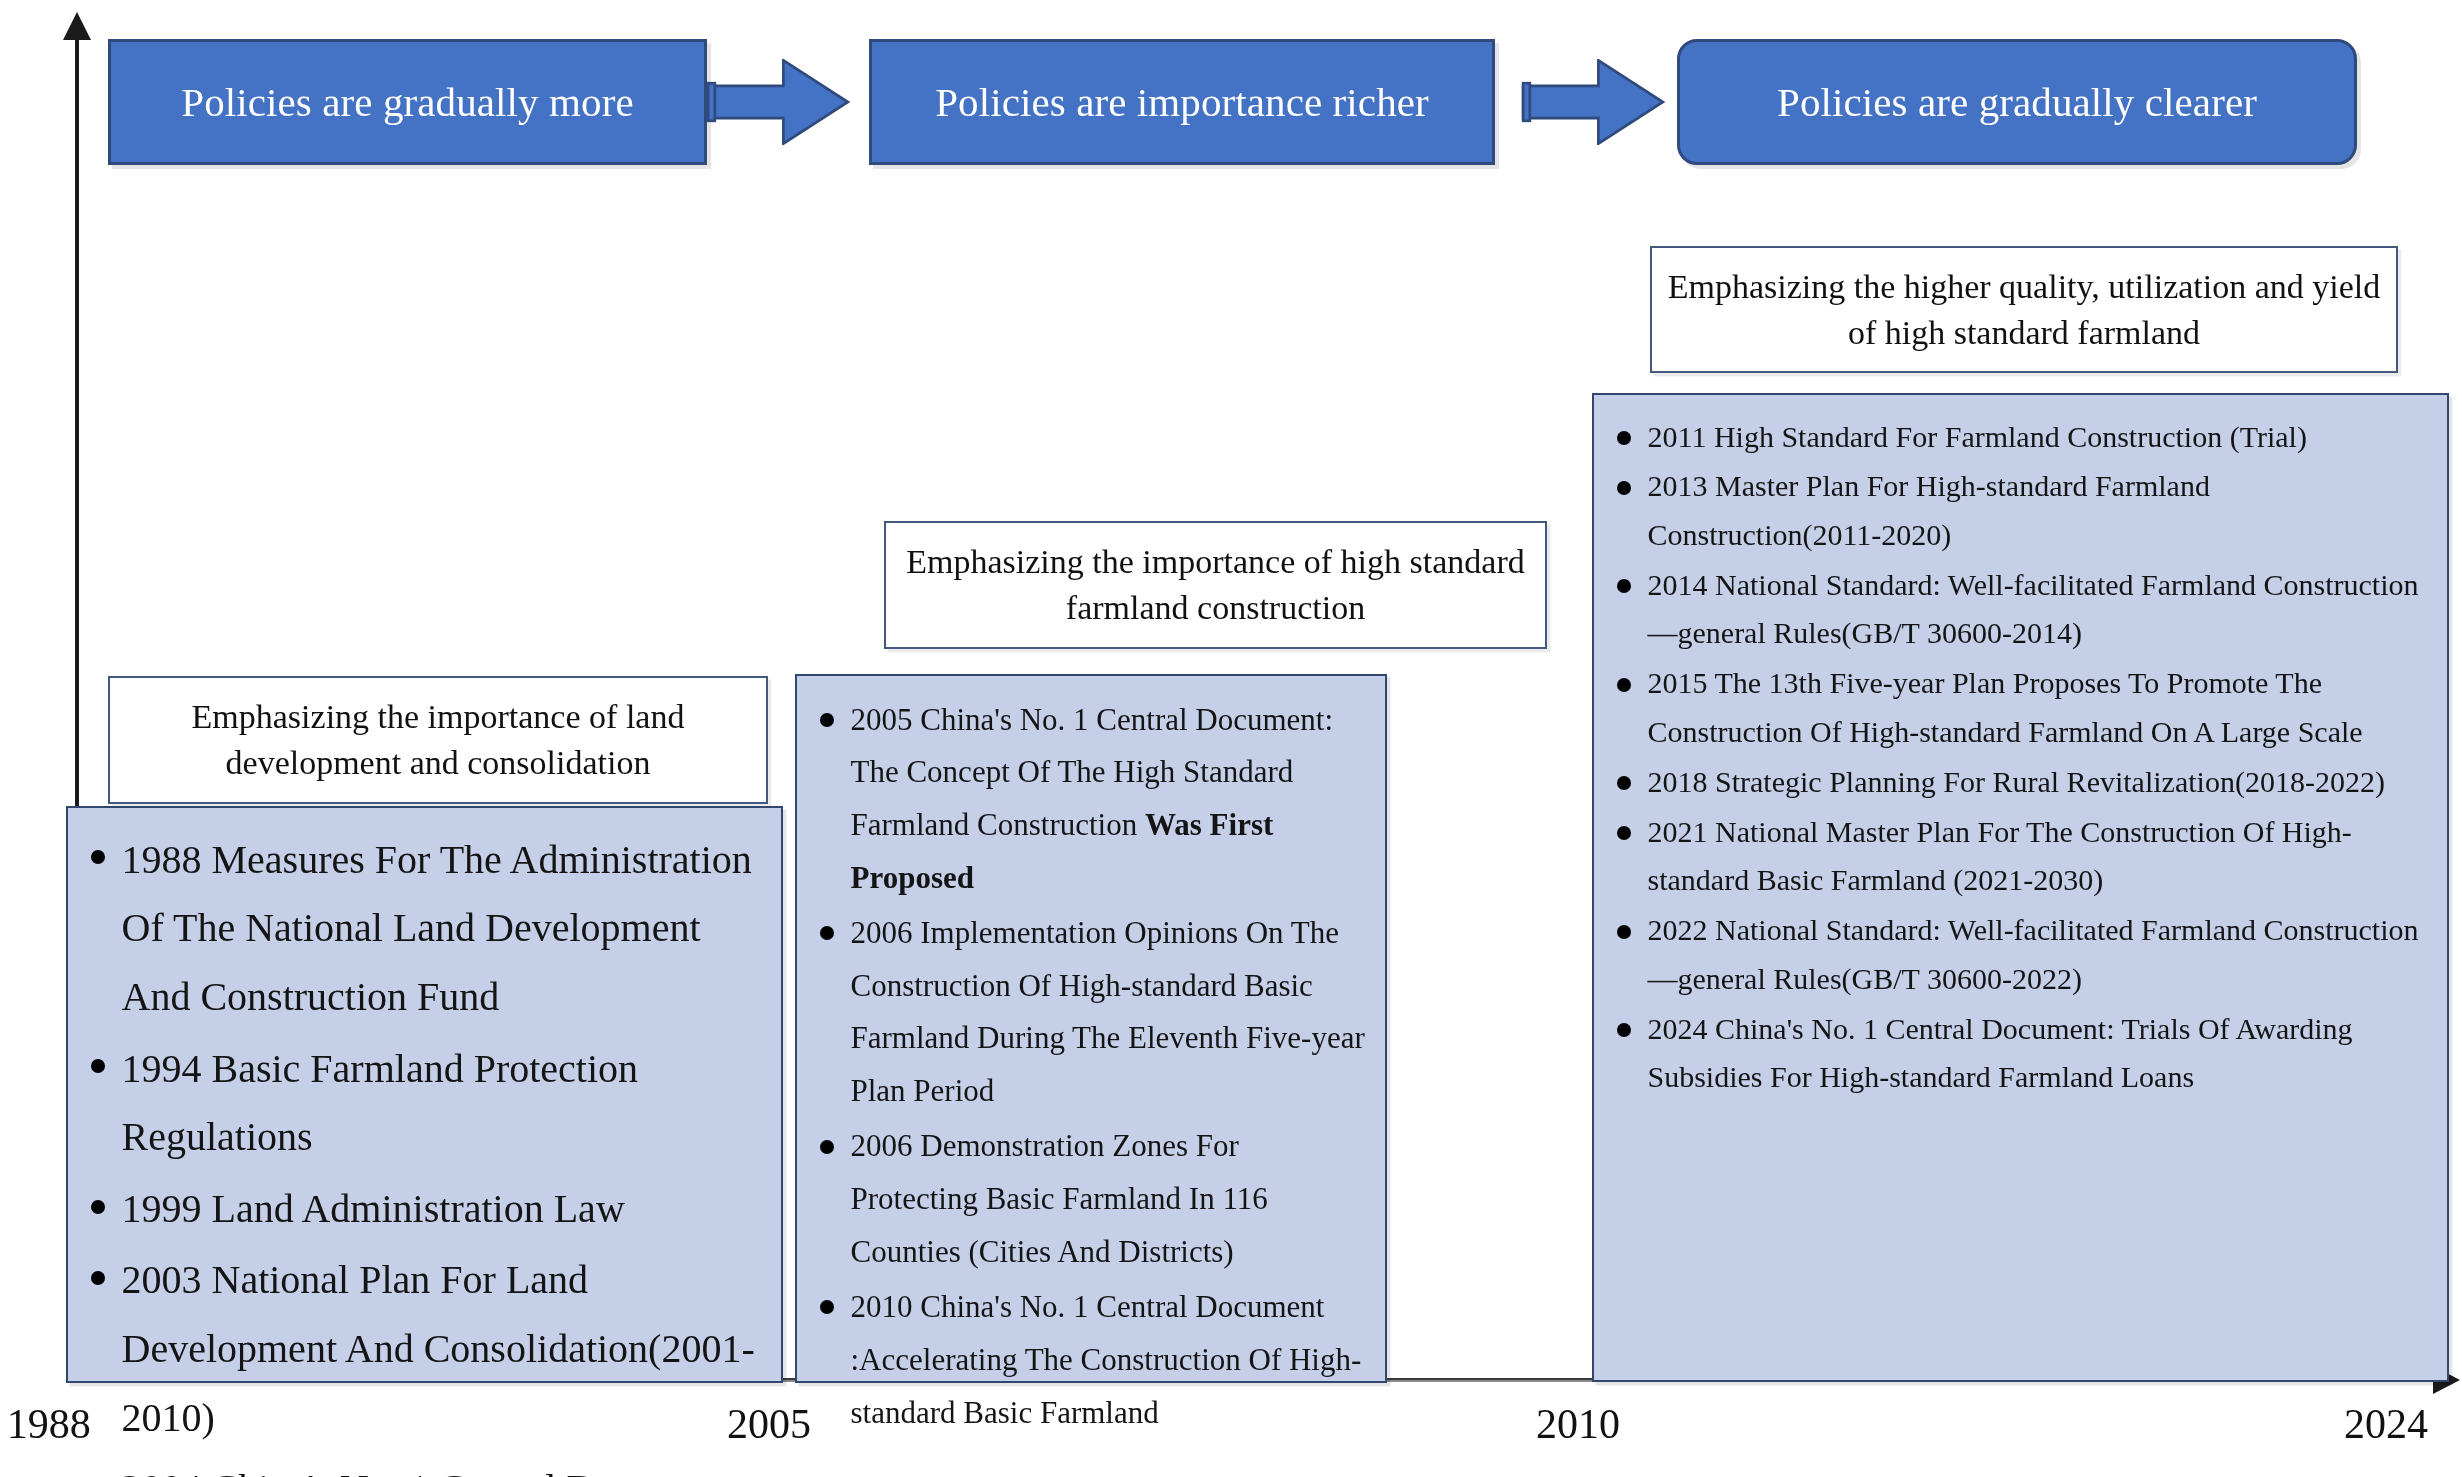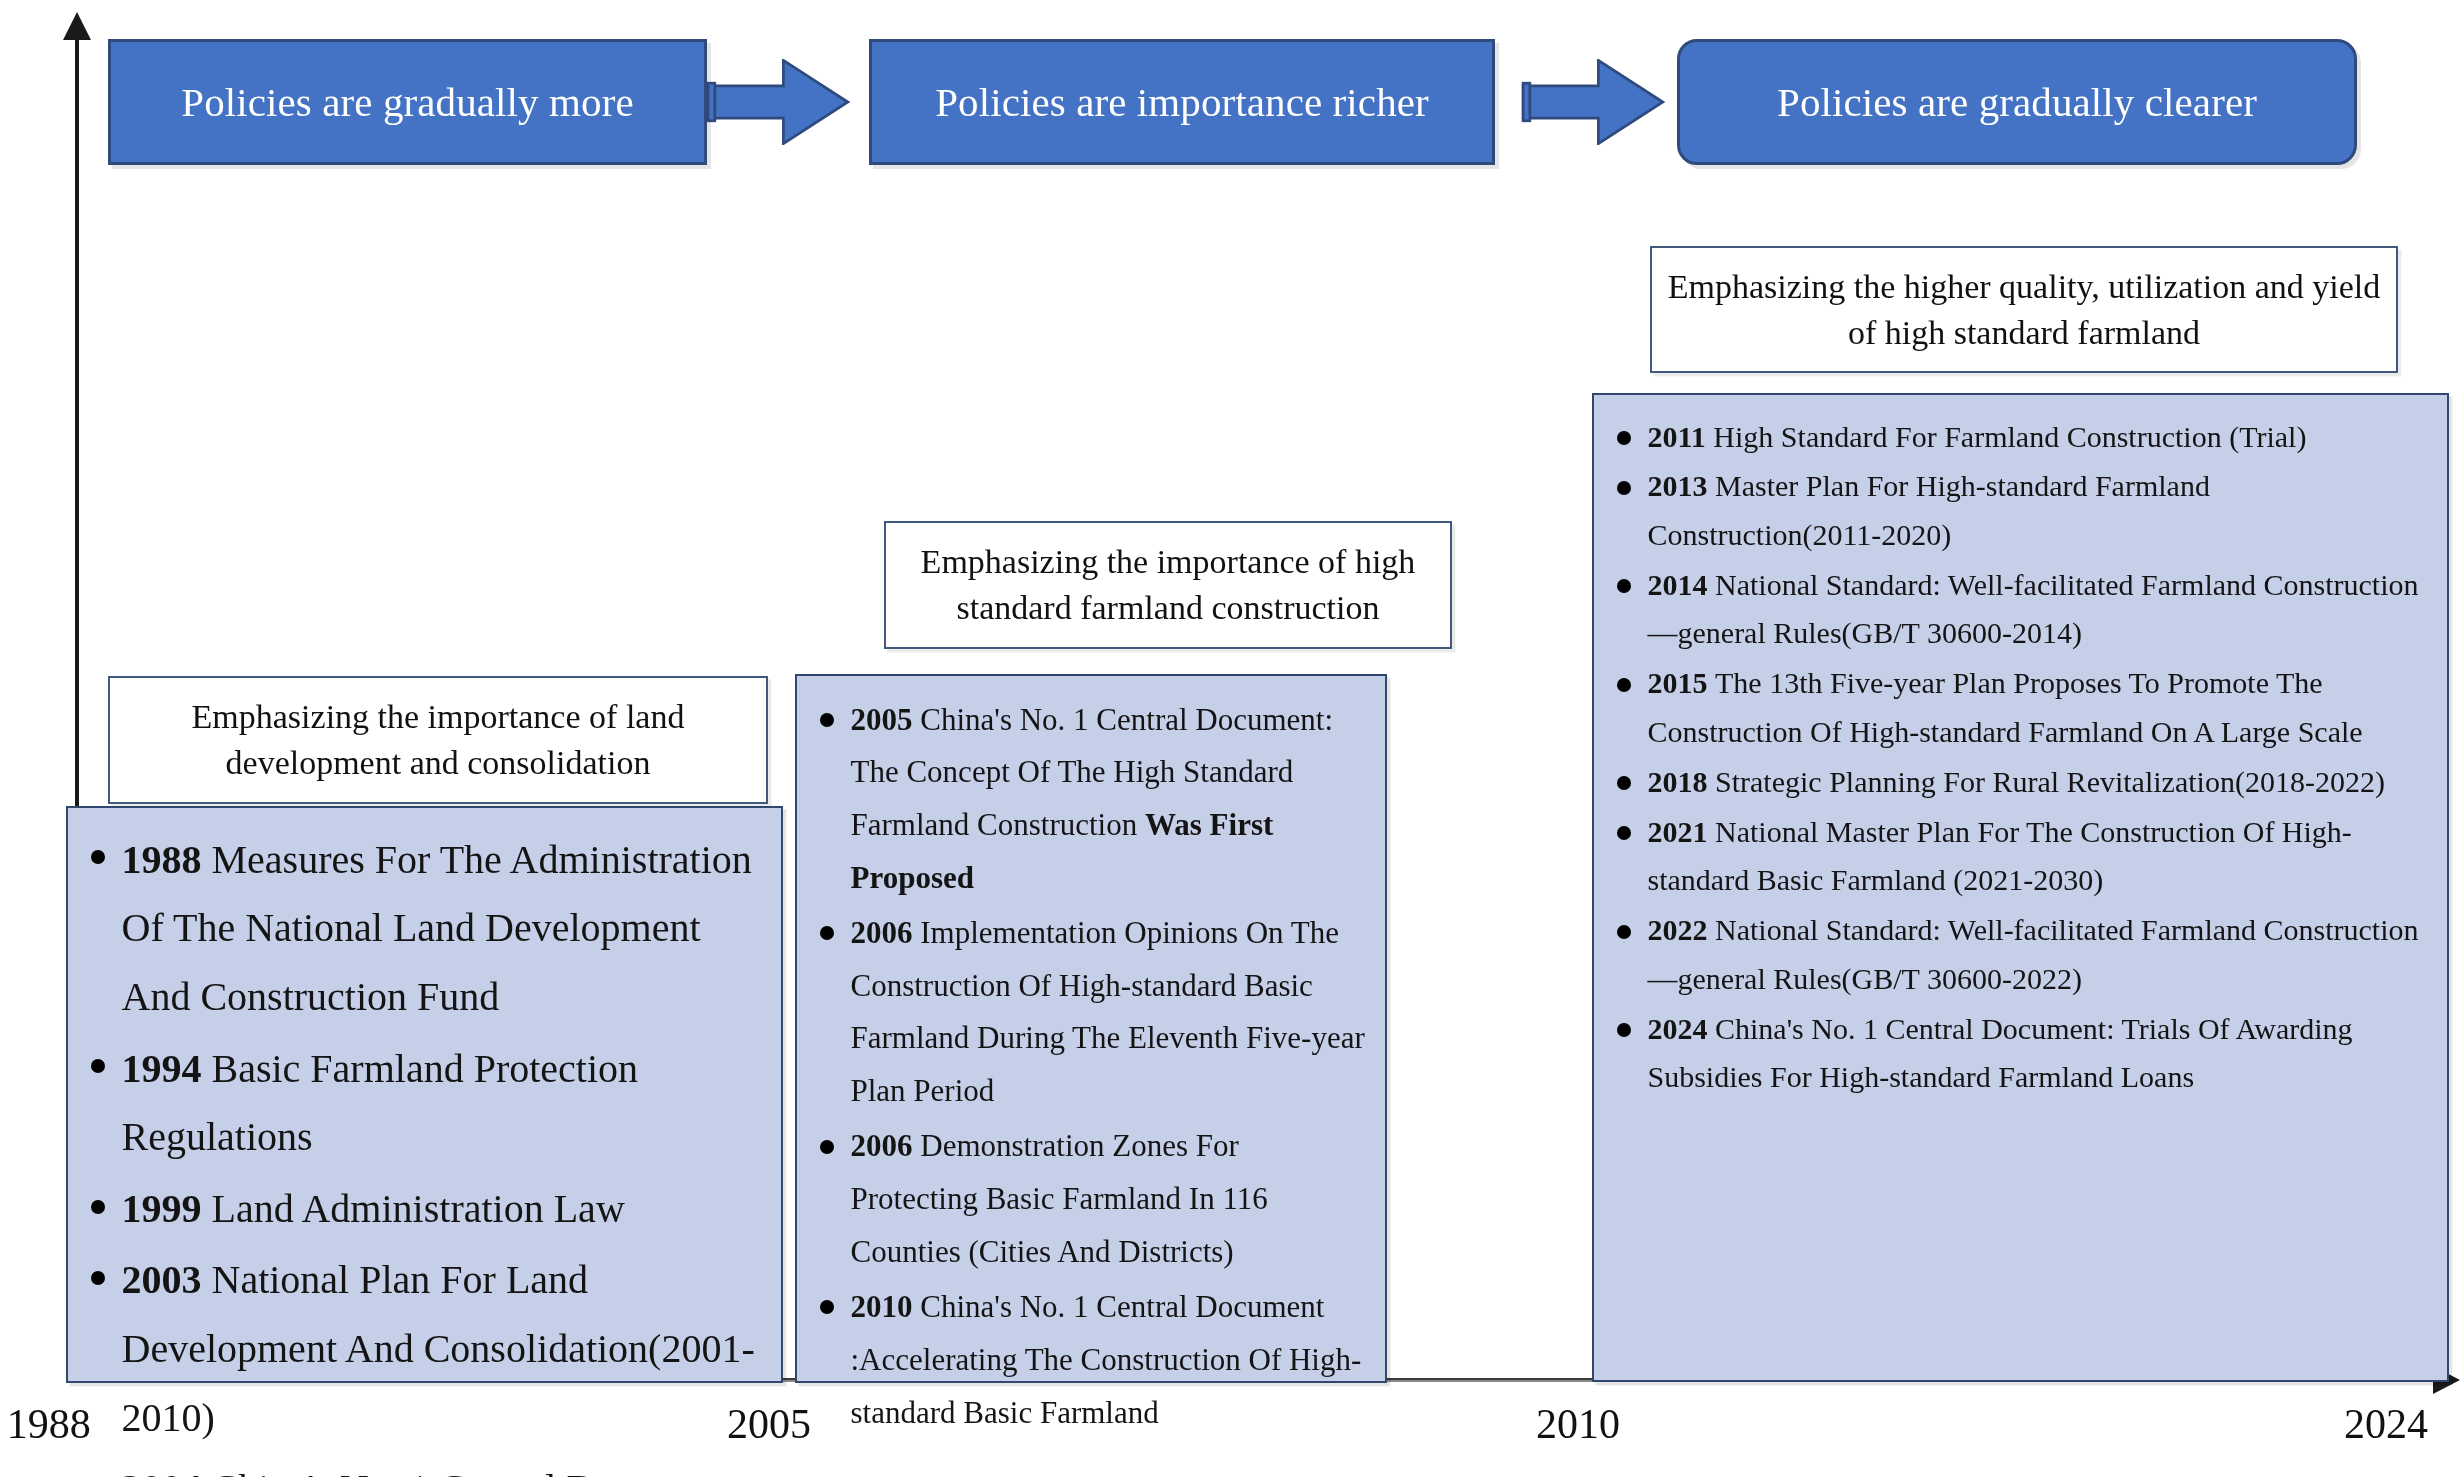--- a/index.html
+++ b/index.html
@@ -31,40 +31,40 @@
   .conn{position:absolute;top:59px;width:148px;height:86px;}
   #conn1{left:704px;}
   #conn2{left:1519px;}
 
   
   .caption{position:absolute;background:#fff;border:2.7px solid #41587F;
       box-shadow:3.4px 3.4px 0 rgba(0,0,0,.08);
       display:flex;align-items:center;justify-content:center;text-align:center;
       color:#111;font-size:34px;line-height:1.34;padding:9.4px 15px;box-sizing:border-box;margin-top:24px;}
   #cap1{left:108px;top:652px;width:660px;height:128px;}
-  #cap2{left:884px;top:497px;width:568px;height:128px;}
+  #cap2{left:884px;top:497px;width:663px;height:128px;}
   #cap3{left:1650px;top:222px;width:748px;height:127px;}
 
   
   .panel{position:absolute;background:#C5CFE8;border:2.7px solid #31486E;
       box-shadow:3.4px 3.4px 0 rgba(0,0,0,.10);box-sizing:border-box;
       padding:17.5px 17.5px 12px 17.5px;}
   #panel1{left:66px;top:806px;width:717px;height:577px;}
   #panel2{left:795px;top:674px;width:592px;height:709px;}
   #panel3{left:1592px;top:393px;width:857px;height:989px;}
 
   .blist{list-style:none;margin:0;padding:0;}
   .bitem{position:relative;padding-left:36px;color:#141414;
       font-size:31px;line-height:1.70;margin-bottom:2.7px;}
   #panel1 .bitem{font-size:40px;line-height:1.72;}
   #panel2 .bitem{font-size:31px;line-height:1.70;}
   #panel3 .bitem{font-size:30px;line-height:1.62;margin-bottom:1.3px;}
   .bullet{position:absolute;left:5.4px;top:.62em;width:14px;height:14px;
       border-radius:50%;background:#000;}
-  .yr{font-weight:bold;margin-top:20px;}
+  .yr{font-weight:normal;margin-top:20px;}
   .bold{font-weight:bold;}
   .dots{letter-spacing:2.7px;}
 
   
   .yearlab{position:absolute;top:1400px;font-size:42px;color:#111;}
   #y1988{left:6.7px;} #y2005{left:727px;} #y2010{left:1536px;} #y2024{left:2344px;}
 </style>
 </head>
 <body>
 

